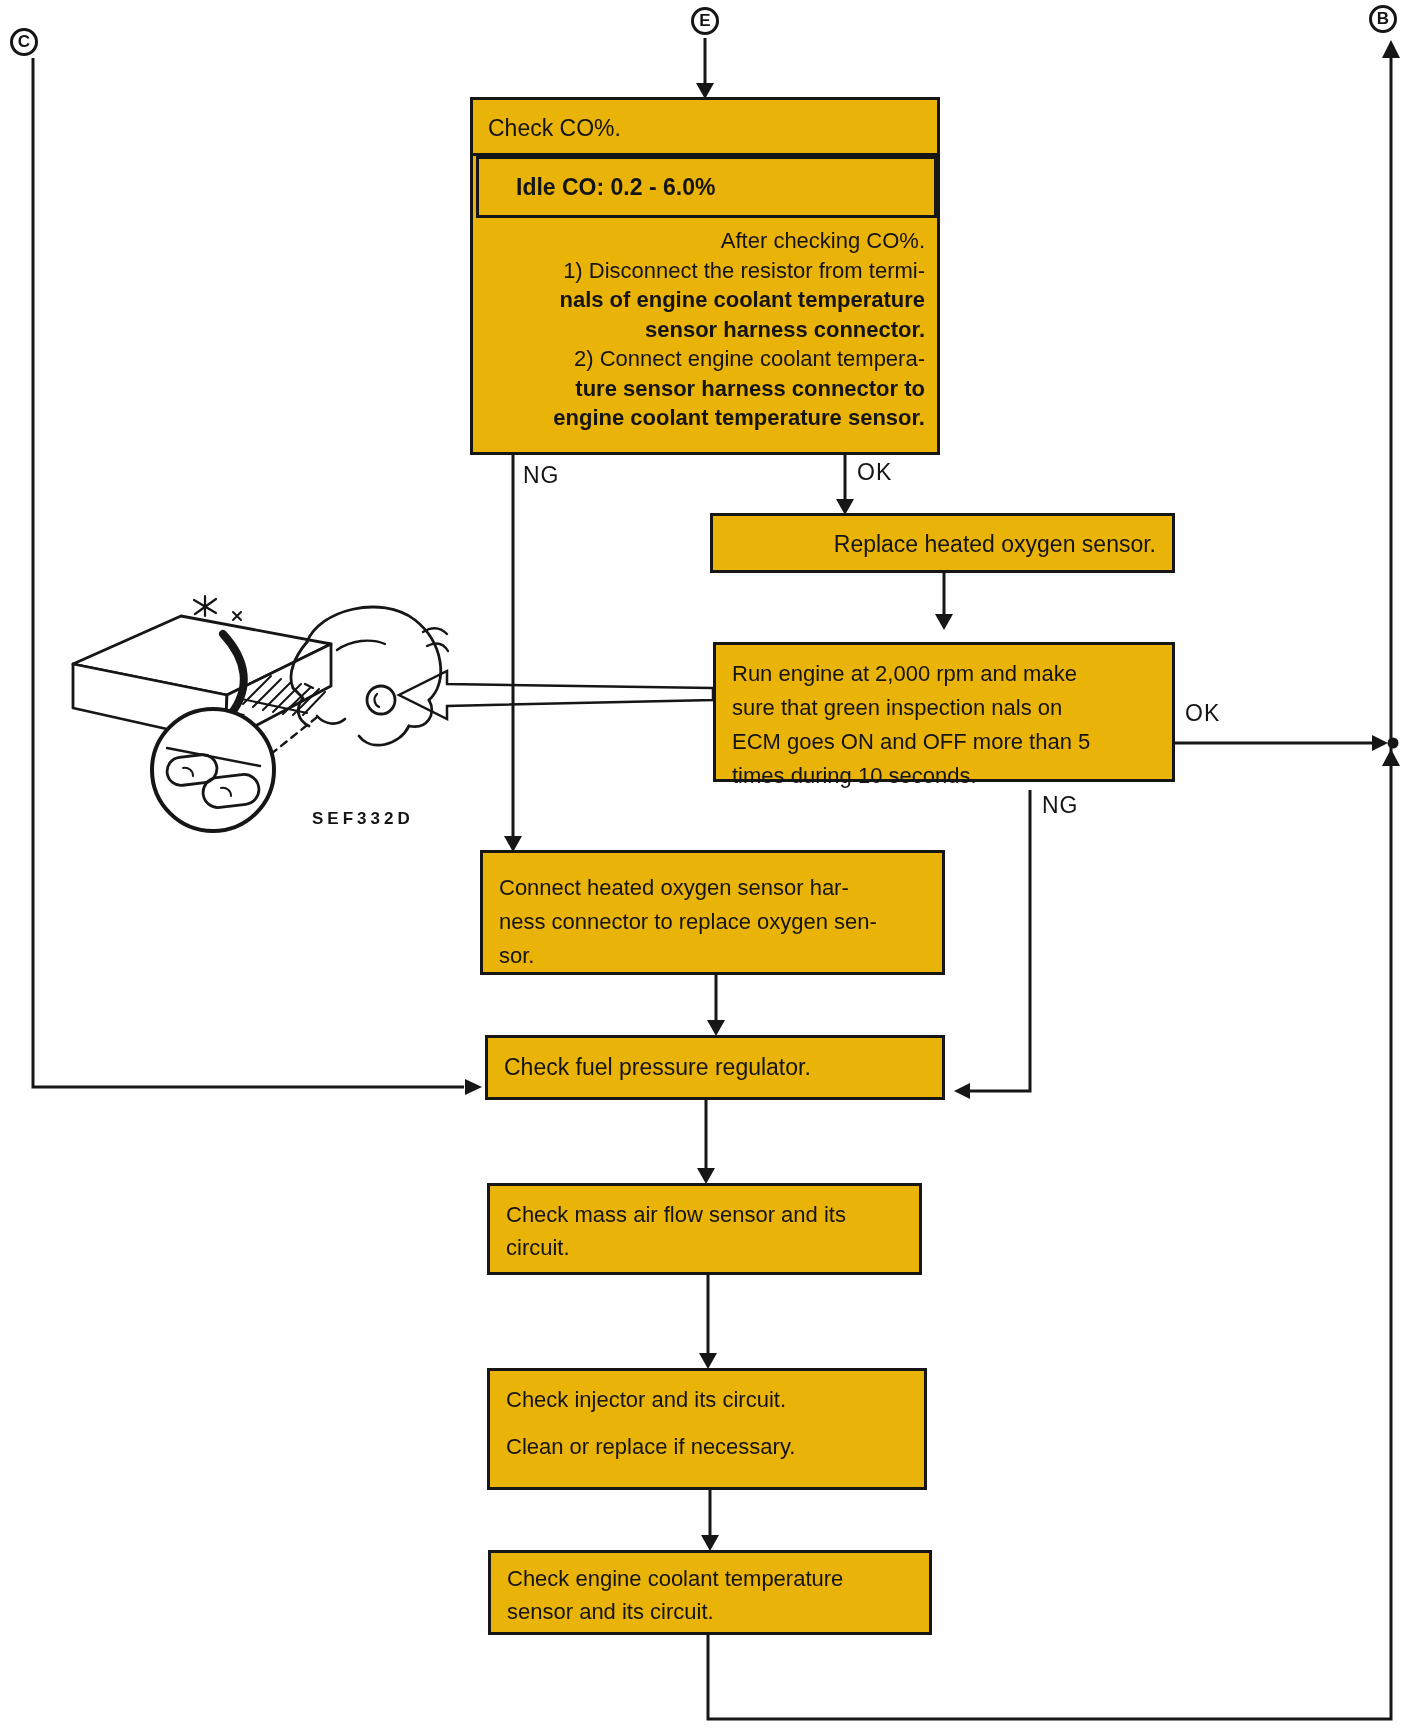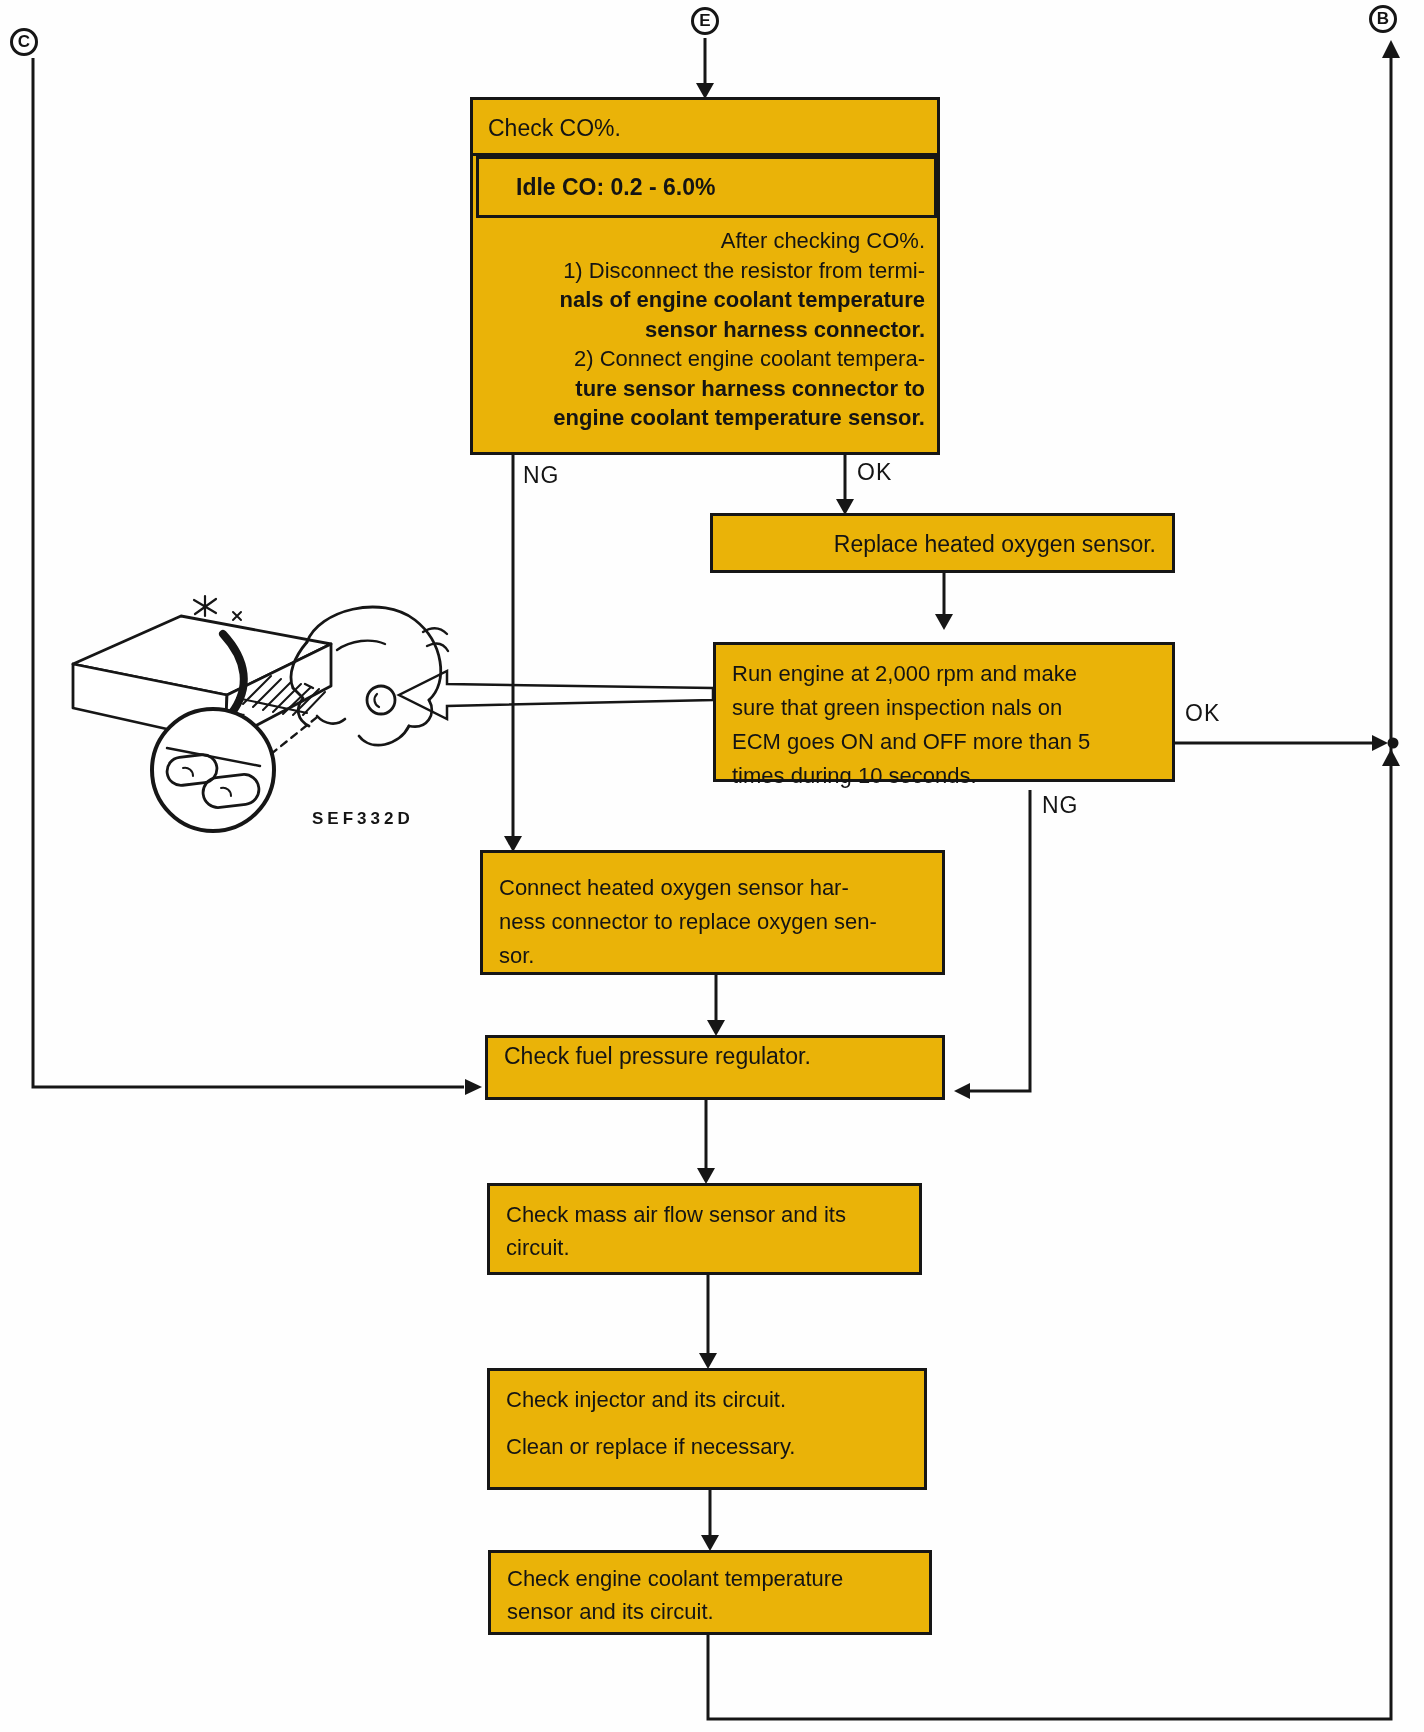--- a/index.html
+++ b/index.html
@@ -166,21 +166,21 @@
 
   <div class="box" style="left:480px;top:850px;width:465px;height:125px;line-height:34px;">
     <div class="pad" style="padding-top:18px">
       <div>Connect heated oxygen sensor har-</div>
       <div>ness connector to replace oxygen sen-</div>
       <div>sor.</div>
     </div>
   </div>
 
   <div class="box big" style="left:485px;top:1035px;width:460px;height:65px;">
-    <div class="pad" style="padding-top:2px">Check fuel pressure regulator.</div>
+    <div class="pad" style="padding-top:13px">Check fuel pressure regulator.</div>
   </div>
 
   <div class="box" style="left:487px;top:1183px;width:435px;height:92px;">
     <div class="pad">
       <div>Check mass air flow sensor and its</div>
       <div>circuit.</div>
     </div>
   </div>
 
   <div class="box gap-lines" style="left:487px;top:1368px;width:440px;height:122px;">

